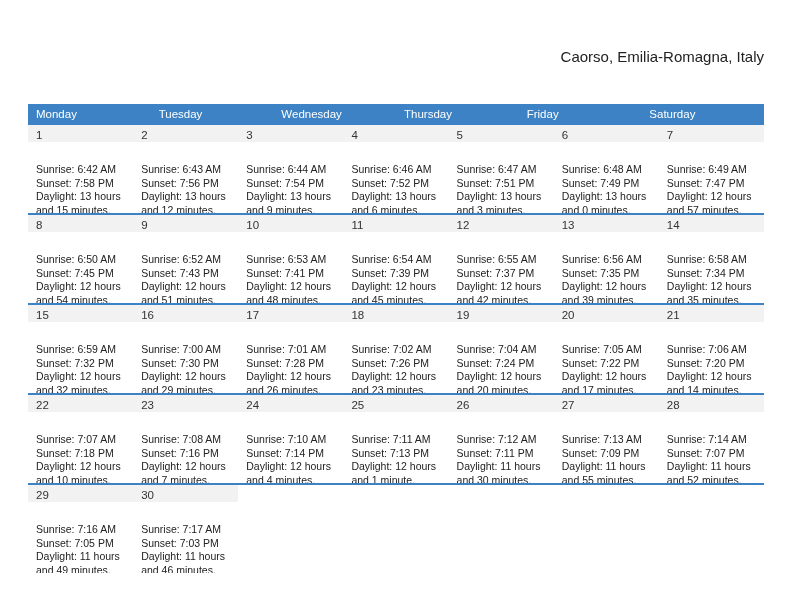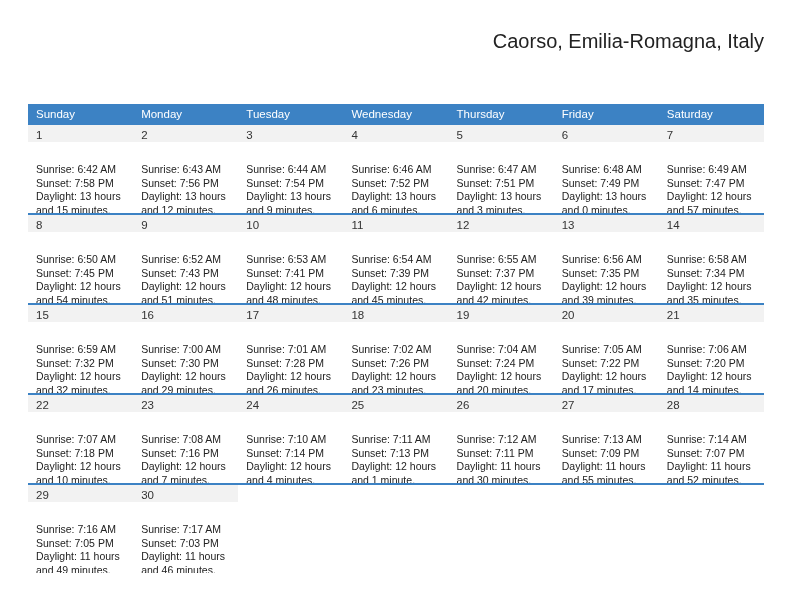--- a/index.html
+++ b/index.html
@@ -73,24 +73,24 @@
     text-align: right;
   }
   .title {
     font-size: 27px;
     color: #222222;
     font-weight: normal;
     line-height: 34px;
     white-space: nowrap;
   }
   .subtitle {
-    font-size: 20px;
+    font-size: 15px;
     color: #222222;
     line-height: 22px;
-    margin-top: 4px;
+    margin-top: 20px;
     white-space: nowrap;
   }
 
   
   .calendar {
     position: absolute;
     left: 28px;
     top: 104px;
     width: 736px;
   }
@@ -164,21 +164,20 @@
 
     <div class="title-block">
       <div class="subtitle">Caorso, Emilia-Romagna, Italy</div>
     </div>
 
   </div>
 
   <div class="calendar">
 
     <div class="weekday-row">
-      <div class="weekday">Sunday</div>
       <div class="weekday">Monday</div>
       <div class="weekday">Tuesday</div>
       <div class="weekday">Wednesday</div>
       <div class="weekday">Thursday</div>
       <div class="weekday">Friday</div>
       <div class="weekday">Saturday</div>
     </div>
 
     <div class="week-row first">
       <div class="day-cell">

